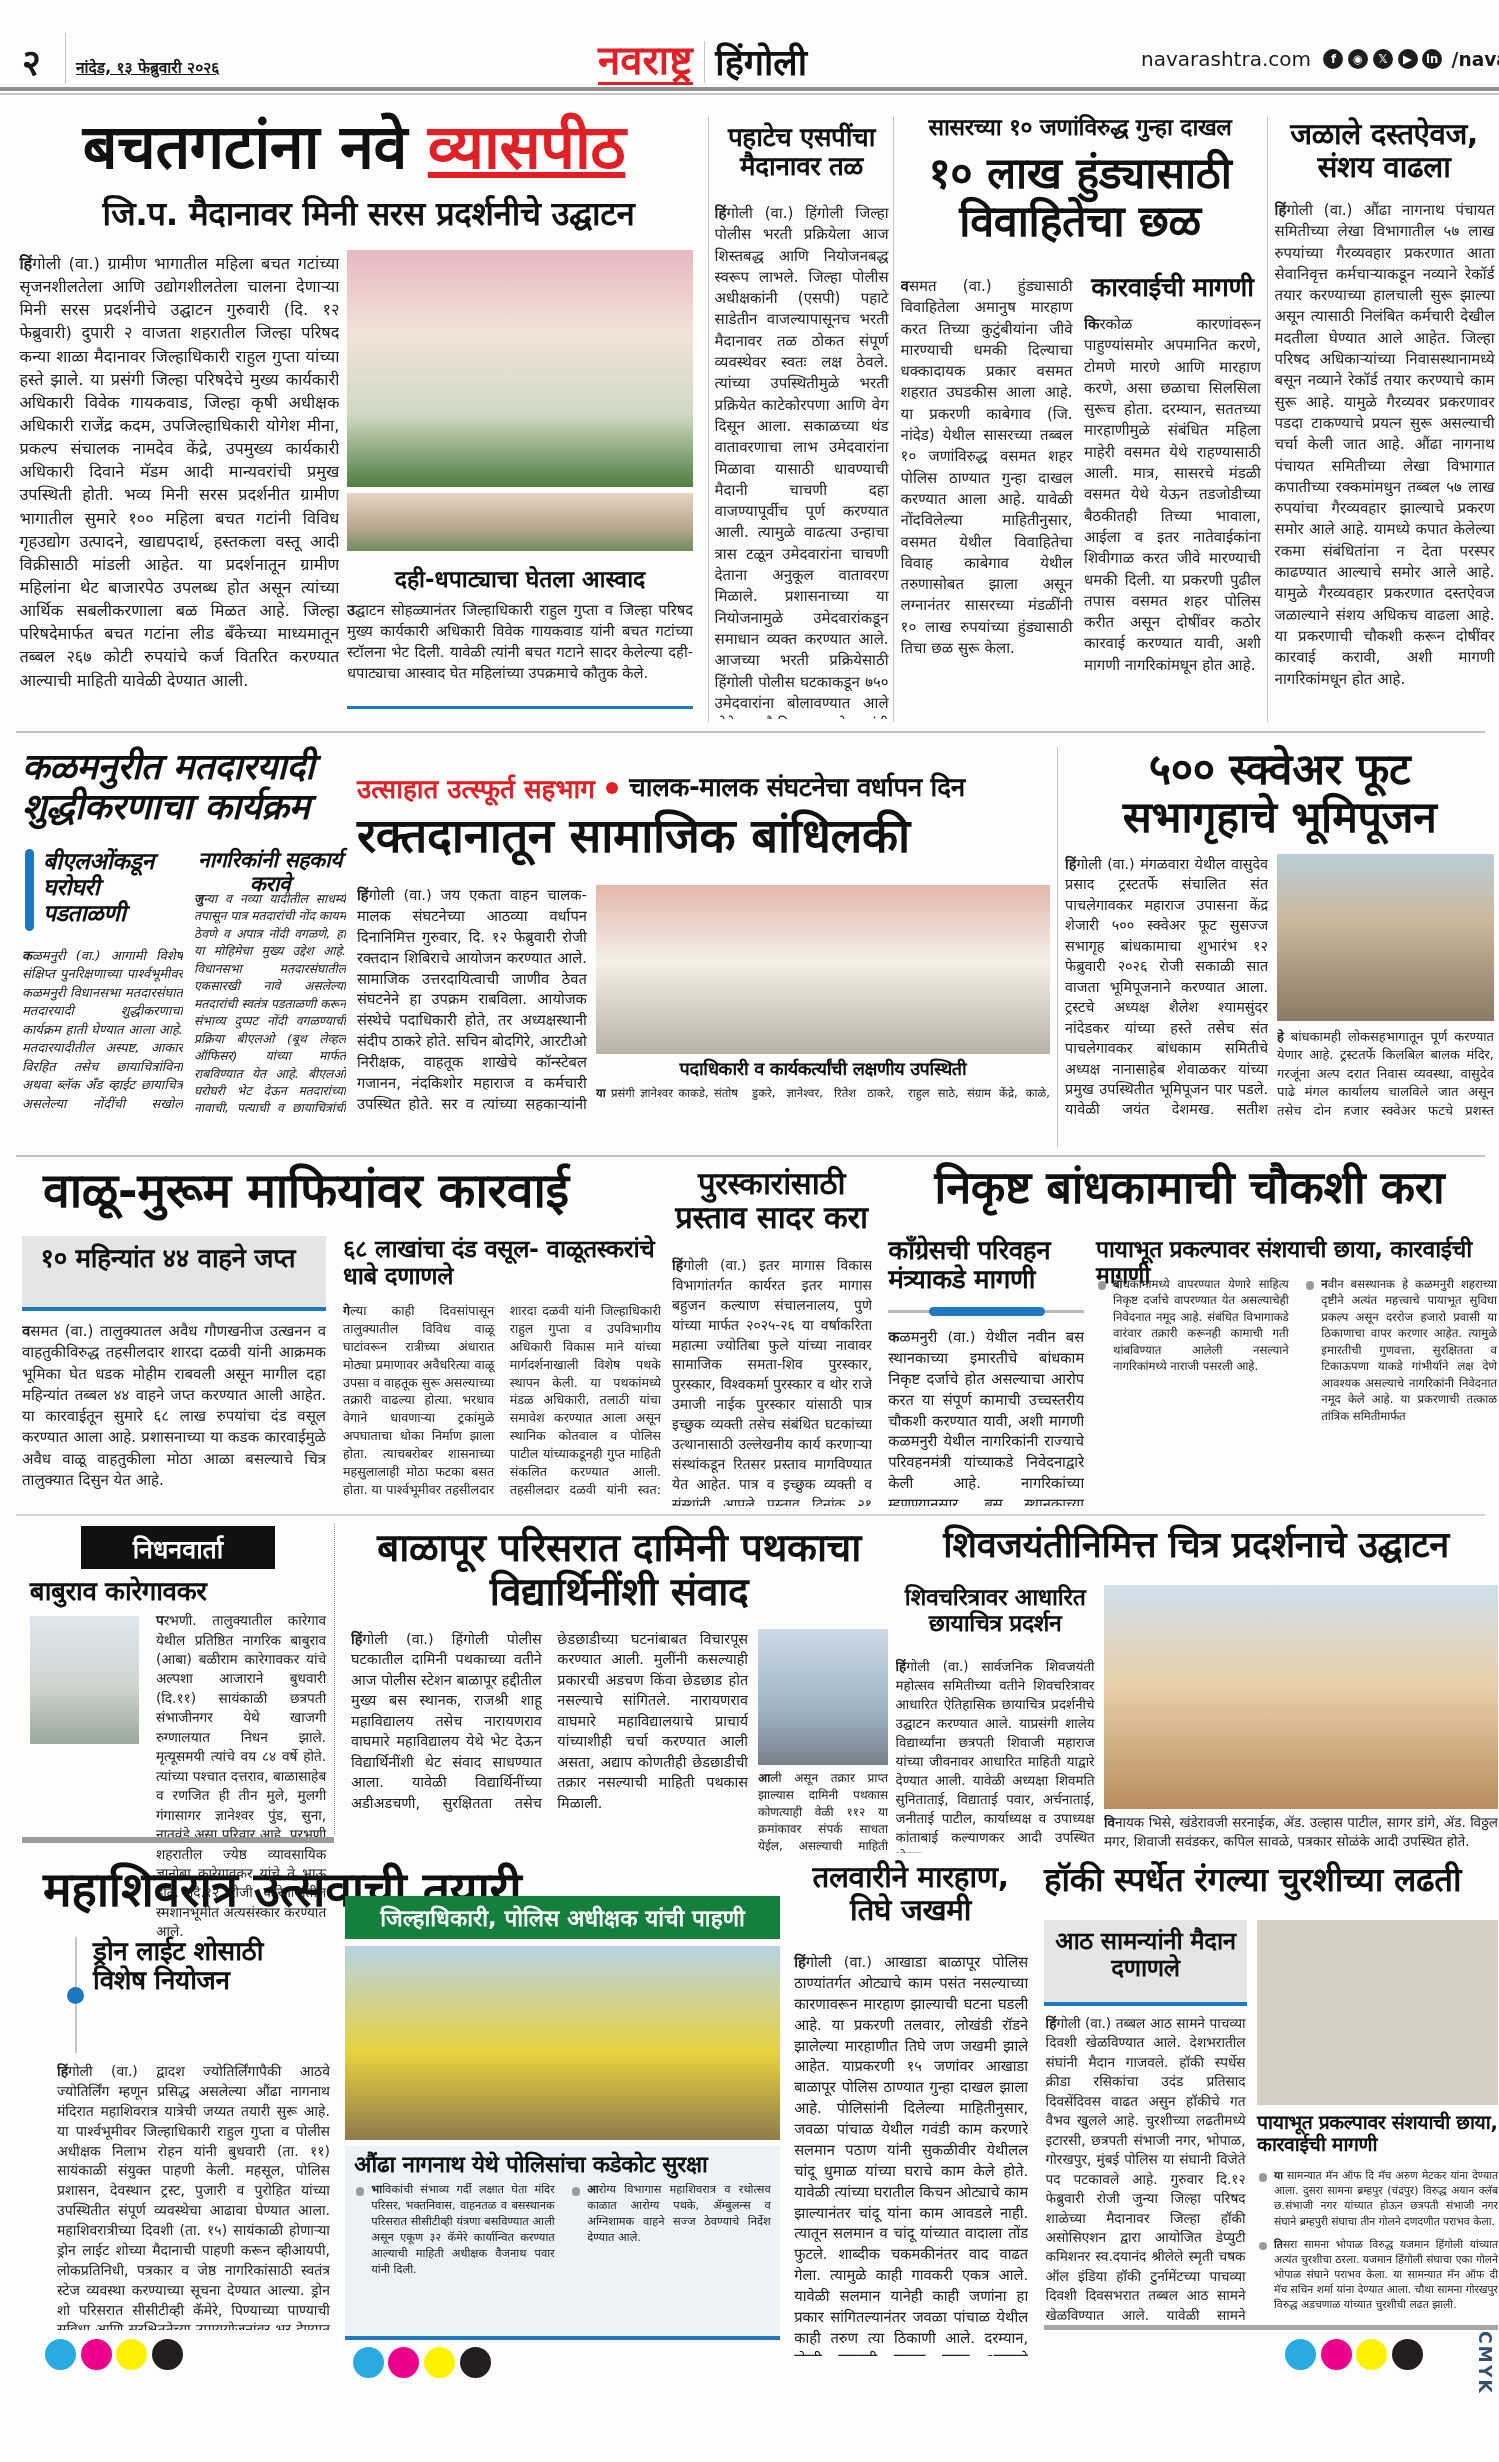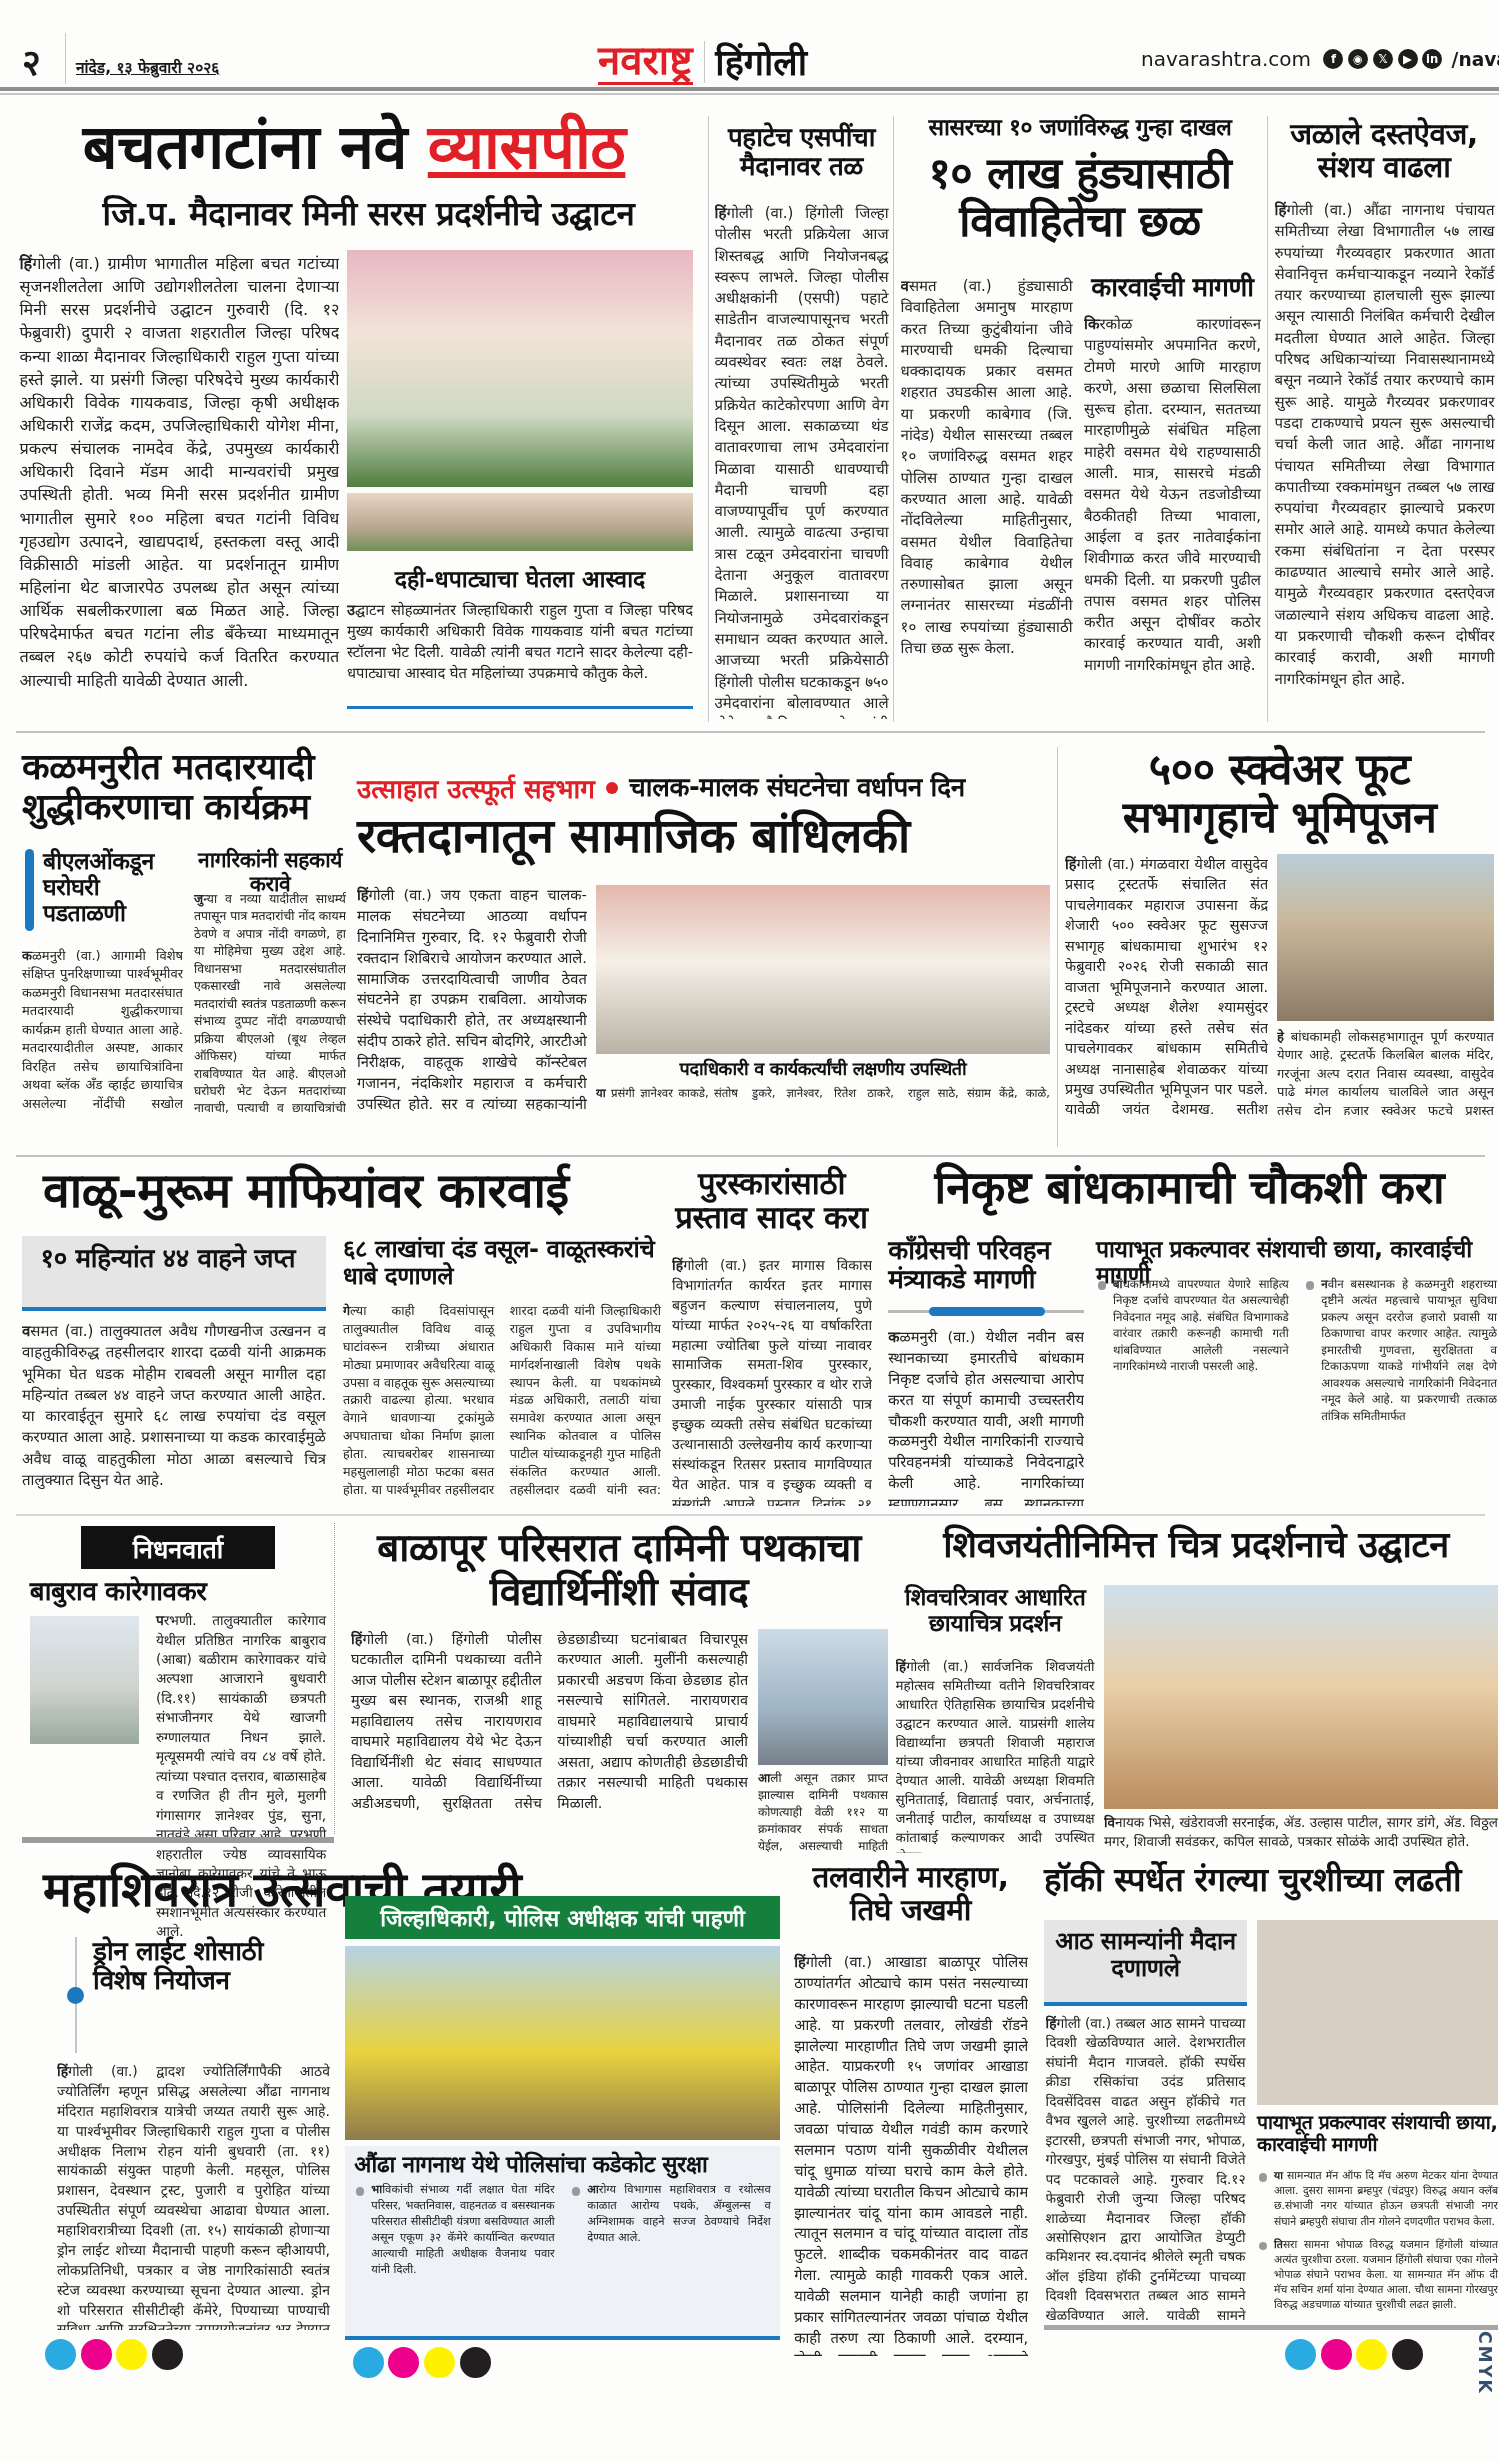--- a/index.html
+++ b/index.html
@@ -101,21 +101,21 @@
 
   <div class="abs vrule" style="left:1267px;top:116px;height:606px;"></div>
 
   <div class="abs" style="left:1273px;top:101px;width:227px;height:625px;">
     <div class="abs hl ctr" style="left:0;top:17px;width:222px;font-size:29.5px;">जळाले दस्तऐवज, संशय वाढला</div>
     <div class="abs body-txt" style="left:1.6px;top:99px;width:220px;height:520px;font-size:15px;">हिंगोली (वा.) औंढा नागनाथ पंचायत समितीच्या लेखा विभागातील ५७ लाख रुपयांच्या गैरव्यवहार प्रकरणात आता सेवानिवृत्त कर्मचाऱ्याकडून नव्याने रेकॉर्ड तयार करण्याच्या हालचाली सुरू झाल्या असून त्यासाठी निलंबित कर्मचारी देखील मदतीला घेण्यात आले आहेत. जिल्हा परिषद अधिकाऱ्यांच्या निवासस्थानामध्ये बसून नव्याने रेकॉर्ड तयार करण्याचे काम सुरू आहे. यामुळे गैरव्यवर प्रकरणावर पडदा टाकण्याचे प्रयत्न सुरू असल्याची चर्चा केली जात आहे. औंढा नागनाथ पंचायत समितीच्या लेखा विभागात कपातीच्या रक्कमांमधुन तब्बल ५७ लाख रुपयांचा गैरव्यवहार झाल्याचे प्रकरण समोर आले आहे. यामध्ये कपात केलेल्या रकमा संबंधितांना न देता परस्पर काढण्यात आल्याचे समोर आले आहे. यामुळे गैरव्यवहार प्रकरणात दस्तऐवज जळाल्याने संशय अधिकच वाढला आहे. या प्रकरणाची चौकशी करून दोषींवर कारवाई करावी, अशी मागणी नागरिकांमधून होत आहे.</div>
   </div>
 
   <div class="abs hrule" style="left:15.5px;top:731px;width:1469px;"></div>
 
-  <div class="abs" style="left:0;top:739px;width:353px;height:413px;">
+  <div class="abs" style="left:0;top:739px;width:353px;height:413px;font-style:italic;">
     <div class="abs hl" style="left:22px;top:7.8px;width:326px;font-size:36px;">कळमनुरीत मतदारयादी शुद्धीकरणाचा कार्यक्रम</div>
     <div class="abs bluebar" style="left:25px;top:110px;width:8.5px;height:82px;border-radius:4.7px;"></div>
     <div class="abs hl" style="left:43px;top:110px;width:140px;font-size:23px;">बीएलओंकडून घरोघरी पडताळणी</div>
     <div class="abs body-txt" style="left:22px;top:208px;width:161px;height:167px;font-size:13px;">कळमनुरी (वा.) आगामी विशेष संक्षिप्त पुनरिक्षणाच्या पार्श्वभूमीवर कळमनुरी विधानसभा मतदारसंघात मतदारयादी शुद्धीकरणाचा कार्यक्रम हाती घेण्यात आला आहे. मतदारयादीतील अस्पष्ट, आकार विरहित तसेच छायाचित्रांविना अथवा ब्लॅक अँड व्हाईट छायाचित्र असलेल्या नोंदींची सखोल पडताळणी करण्यात येत आहे. तर्कहीन चुका व अनाकलनीय नोंदींची वगळणी करण्याची कार्यवाही सुरू आहे. या उपक्रमाअंतर्गत सन २००२ मध्ये झालेल्या विशेष संक्षिप्त पुनरिक्षणाच्या अंतिम यादीतील नोंदी व २०२४ च्या अद्ययावत मतदारयादीतील नोंदी यांचे मॅपिंग केले जात आहे.</div>
     <div class="abs hl ctr" style="left:194px;top:110px;width:152px;font-size:21px;">नागरिकांनी सहकार्य करावे</div>
     <div class="abs body-txt" style="left:194px;top:152px;width:152px;height:224px;font-size:12.3px;">जुन्या व नव्या यादीतील साधर्म्य तपासून पात्र मतदारांची नोंद कायम ठेवणे व अपात्र नोंदी वगळणे, हा या मोहिमेचा मुख्य उद्देश आहे. विधानसभा मतदारसंघातील एकसारखी नावे असलेल्या मतदारांची स्वतंत्र पडताळणी करून संभाव्य दुप्पट नोंदी वगळण्याची प्रक्रिया बीएलओ (बूथ लेव्हल ऑफिसर) यांच्या मार्फत राबविण्यात येत आहे. बीएलओ घरोघरी भेट देऊन मतदारांच्या नावाची, पत्याची व छायाचित्रांची प्रत्यक्ष पडताळणी करत आहेत. मतदारयादीत ब्लॅक अँड व्हाईट फोटो असल्यास संबंधित मतदारांकडून रंगीत छायाचित्र घेतले जात असून अद्ययावत नोंद करण्यात येत आहे. मतदारयादी अधिक अचूक, पारदर्शक व त्रुटीरहित करण्यासाठी हा विशेष पुनर्निरीक्षण कार्यक्रम राबविण्यात येत असल्याची माहिती निवडणूक प्रशासनाकडून देण्यात आली आहे. नागरिकांनी बीएलओंना आवश्यक कागदपत्रे व सहकार्य करावे, असे आवाहन उपविभागीय अधिकारी प्रतिक्षा भुते, तहसीलदार जिवक कुमार कांबळे, नायब तहसीलदार रंजवे यांच्या तर्फे करण्यात आले आहे.</div>
   </div>
 
   <div class="abs" style="left:353px;top:739px;width:703px;height:413px;">
     <div class="abs" style="left:3.9px;top:31px;width:695px;display:flex;align-items:center;gap:11px;justify-content:flex-start;">

